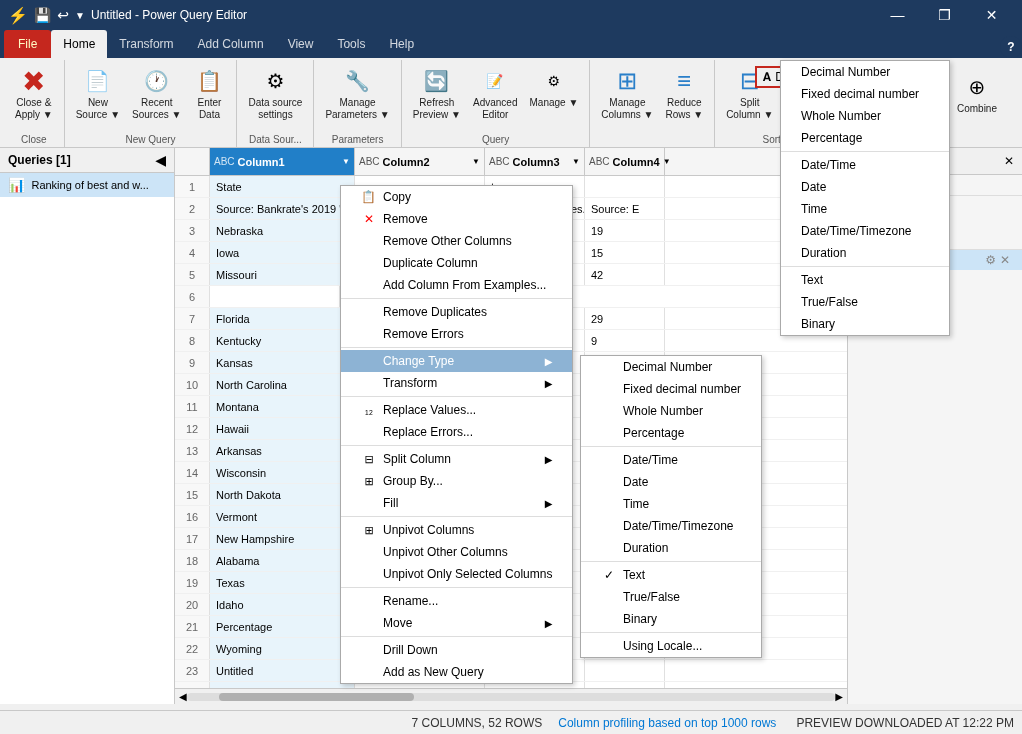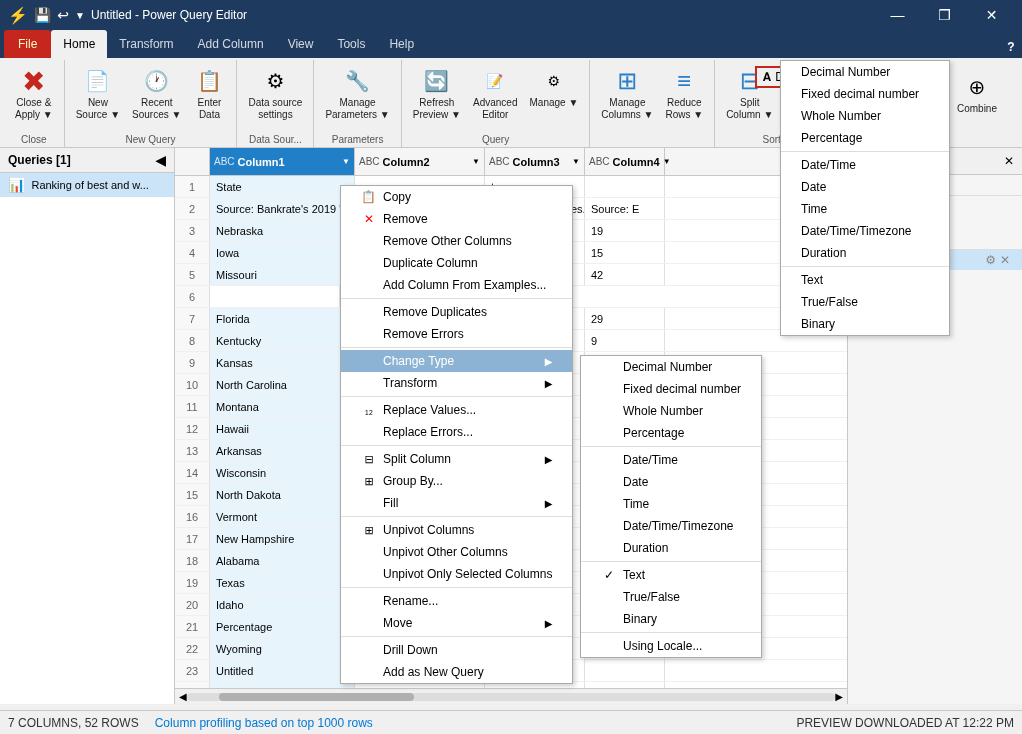--- a/index.html
+++ b/index.html
@@ -95,21 +95,21 @@
       position: absolute; background: white; border: 1px solid #aaa; box-shadow: 2px 2px 5px rgba(0,0,0,0.2);
       z-index: 101; min-width: 180px; left: 580px; top: 355px;
     }
     
     .submenu-datatype {
       position: absolute; background: white; border: 1px solid #aaa; box-shadow: 2px 2px 5px rgba(0,0,0,0.2);
       z-index: 102; min-width: 170px; left: 780px; top: 60px;
     }
 
     
-    .status-bar { height: 24px; background: #f0f0f0; border-top: 1px solid #c8c8c8; display: flex; align-items: center; padding: 0 8px; gap: 20px; font-size: 11px; color: #333; justify-content: space-between; }
+    .status-bar { height: 24px; background: #f0f0f0; border-top: 1px solid #c8c8c8; display: flex; align-items: center; padding: 0 8px; gap: 20px; font-size: 11px; color: #333; justify-content: flex-end; }
     .status-left { display: flex; gap: 16px; }
 
     
     .hscroll-bar { height: 16px; background: #f0f0f0; border-top: 1px solid #c8c8c8; display: flex; align-items: center; padding: 0 4px; }
     .hscroll-track { flex: 1; height: 8px; background: #ddd; border-radius: 4px; position: relative; }
     .hscroll-thumb { position: absolute; left: 5%; width: 30%; height: 100%; background: #b0b0b0; border-radius: 4px; }
 
     .help-btn { width: 22px; height: 22px; border-radius: 50%; background: #1e3a5f; color: white; border: none; cursor: pointer; font-size: 12px; font-weight: bold; display: flex; align-items: center; justify-content: center; }
   </style>
 </head>

